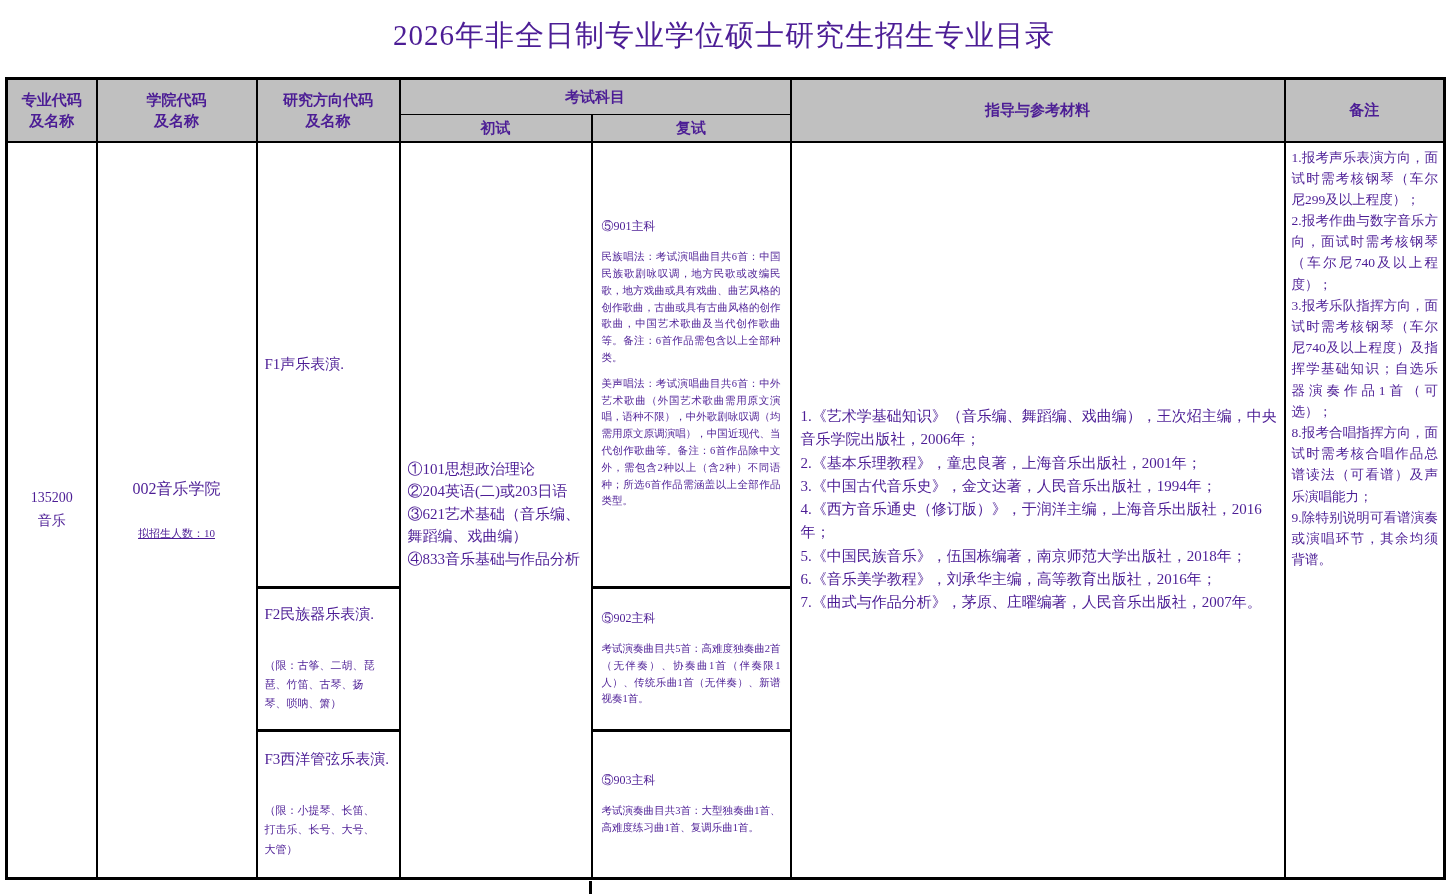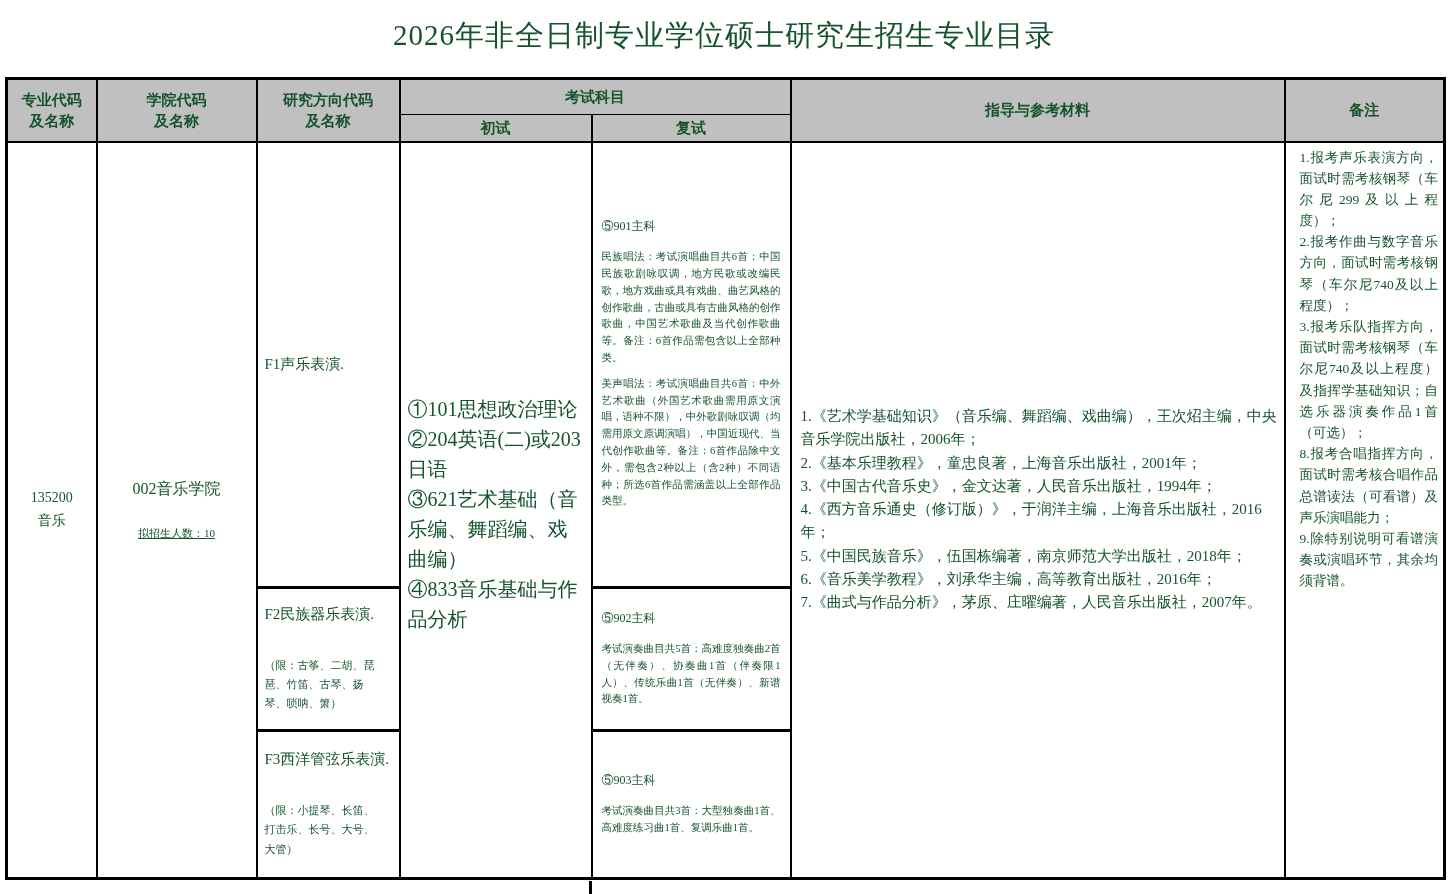--- a/index.html
+++ b/index.html
@@ -4,21 +4,21 @@
 <style>
   * { margin: 0; padding: 0; box-sizing: border-box; }
   html, body { background: #ffffff; }
   .page {
     position: relative;
     width: 1448px;
     height: 894px;
     background: #ffffff;
     overflow: hidden;
     font-family: "Liberation Serif", "DejaVu Serif", serif;
-    color: #14532d;
+    color: #4c1d95;
   }
   .title {
     position: absolute;
     top: 16px;
     left: 0;
     width: 100%;
     text-align: center;
     font-size: 29px;
     letter-spacing: 1px;
     font-weight: 500;
@@ -54,30 +54,30 @@
 
   .c-major { text-align: center; font-size: 14px; line-height: 1.6; }
   .c-college { text-align: center; }
   .college-name { font-size: 16px; }
   .college-enroll { font-size: 11px; margin-top: 26px; text-decoration: underline; }
 
   .c-dir { text-align: left; padding: 4px 8px 4px 7px; border-radius: 18px; }
   .dir-label { font-size: 15px; }
   .dir-limit { font-size: 11px; margin-top: 32px; line-height: 1.75; padding-right: 14px; }
 
-  .c-init { text-align: left; padding: 12px 4px 4px 7px; font-size: 20px; line-height: 1.5; }
+  .c-init { text-align: left; padding: 12px 4px 4px 7px; font-size: 15px; line-height: 1.5; }
 
   .c-retest { text-align: left; padding: 6px 9px; }
   .retest-title { font-size: 12px; margin-bottom: 14px; }
   .retest-p { font-size: 10.5px; line-height: 1.6; text-align: justify; margin-bottom: 9px; }
   .retest-p:last-child { margin-bottom: 0; }
 
   .c-ref { text-align: left; padding: 4px 2px 4px 9px; font-size: 15px; line-height: 1.55; }
 
-  .c-remarks { vertical-align: top; text-align: justify; padding: 4px 5px 4px 14px; font-size: 13.5px; line-height: 1.57; }
+  .c-remarks { vertical-align: top; text-align: justify; padding: 4px 5px 4px 6px; font-size: 13.5px; line-height: 1.57; }
 
   .tick {
     position: absolute;
     left: 589px;
     top: 881px;
     width: 3px;
     height: 13px;
     background: #000;
   }
 </style>

